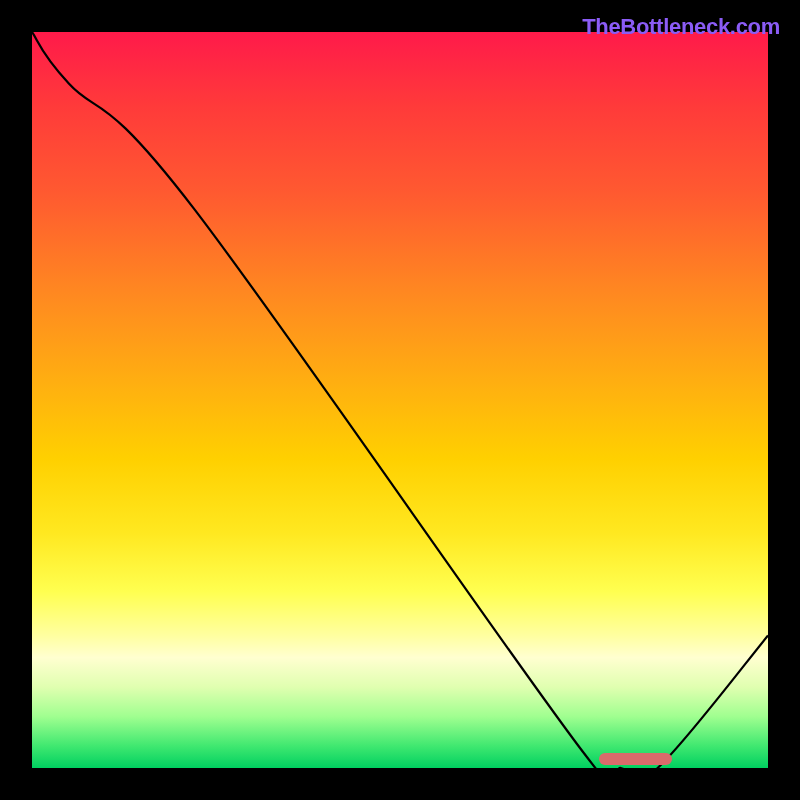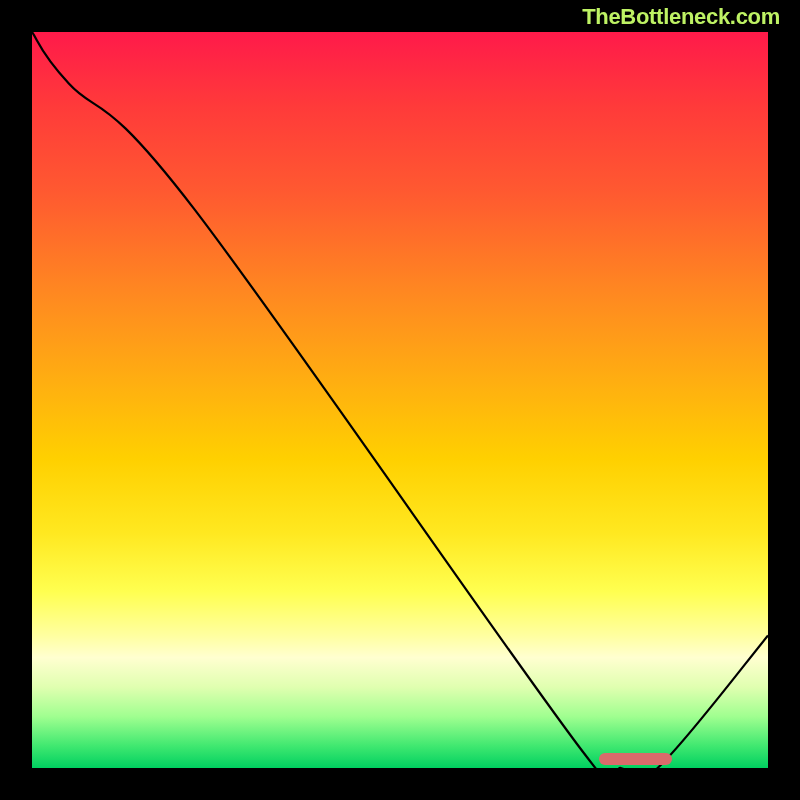--- a/index.html
+++ b/index.html
@@ -6,23 +6,23 @@
   body {
     width: 800px;
     height: 800px;
     background: #000;
     position: relative;
     font-family: Arial, Helvetica, sans-serif;
     overflow: hidden;
   }
   .attribution {
     position: absolute;
-    top: 4px;
+    top: 14px;
     right: 20px;
-    color: #bef264;
+    color: #8b5cf6;
     font-size: 22px;
     font-weight: bold;
     letter-spacing: -0.3px;
     z-index: 10;
   }
   .plot-area {
     position: absolute;
     left: 32px;
     top: 32px;
     width: 736px;

